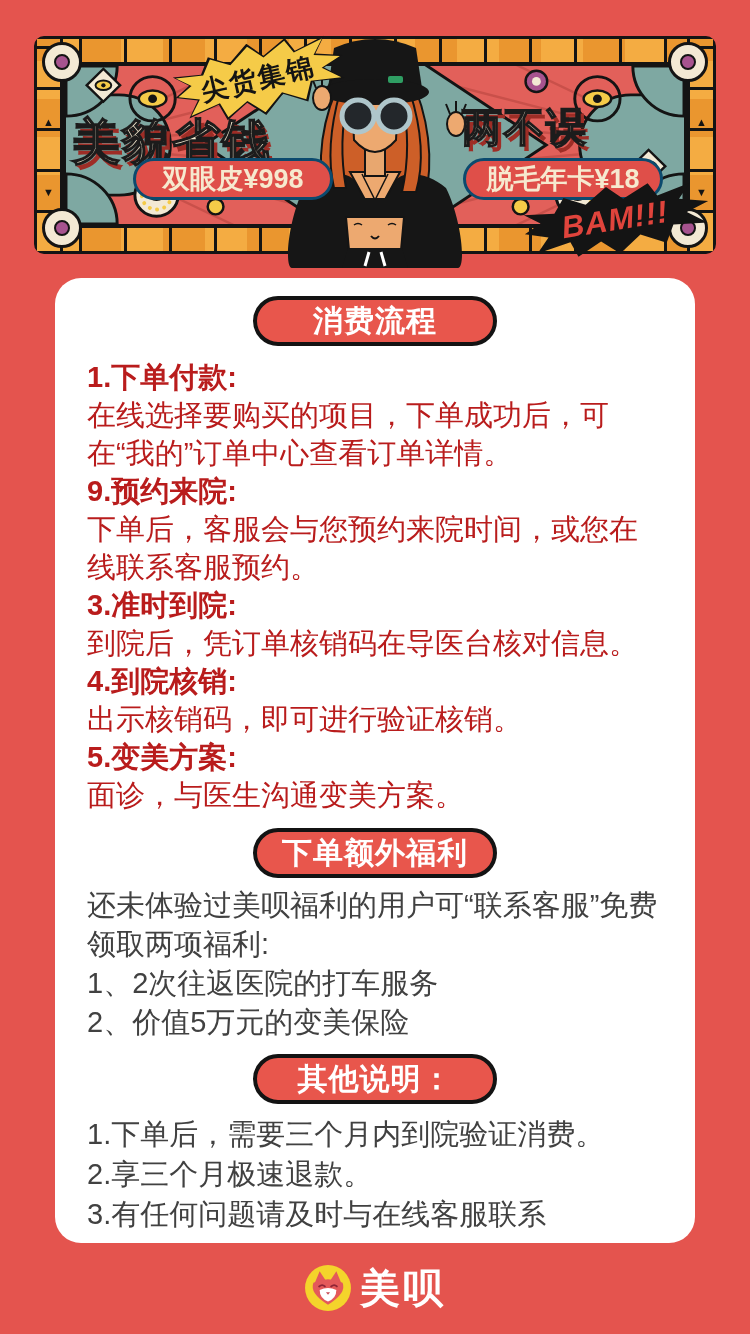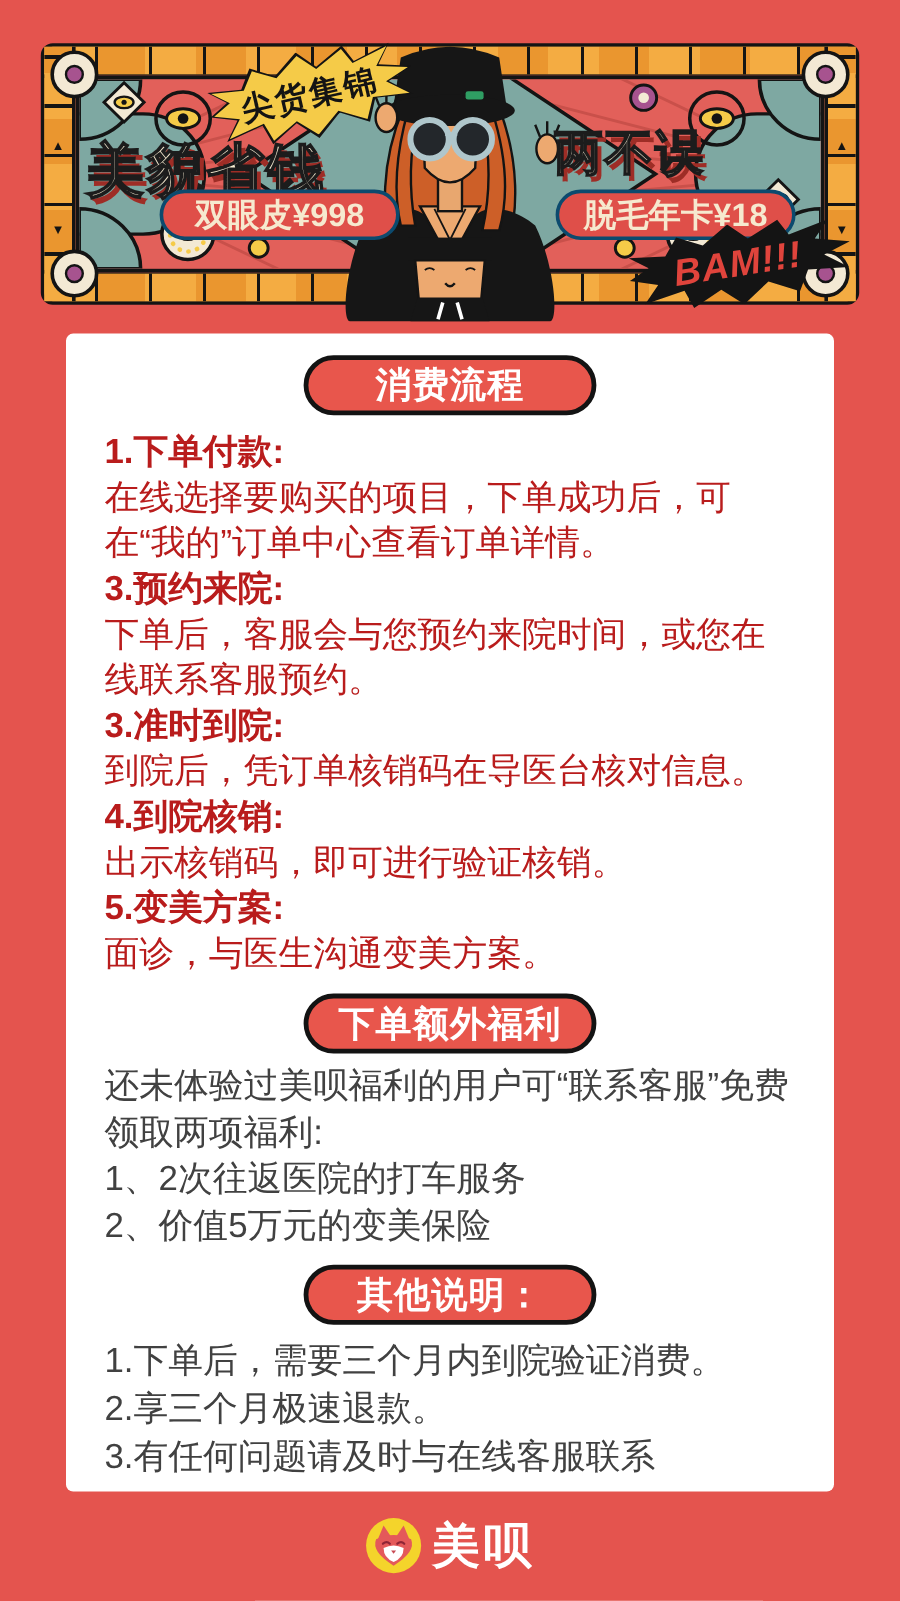--- a/index.html
+++ b/index.html
@@ -79,21 +79,21 @@
   .bam-star{
     position:absolute;left:486px;top:150px;width:190px;height:68px;z-index:8;
     transform:rotate(-9deg);
     clip-path:polygon(2% 50%,11% 38%,3% 22%,19% 27%,25% 6%,36% 21%,48% 0%,56% 21%,70% 4%,74% 24%,92% 13%,85% 34%,100% 44%,88% 55%,98% 75%,80% 70%,75% 95%,62% 77%,50% 100%,41% 78%,28% 95%,25% 72%,7% 81%,14% 60%);
     background:#141414;display:flex;align-items:center;justify-content:center;
   }
   .bam-star span{color:#e0443c;font-size:31px;font-weight:900;font-style:italic;letter-spacing:1px;}
   
   .card{
     position:absolute;left:55px;top:278px;width:640px;height:965px;
-    background:#ffffff;border-radius:6px;box-sizing:border-box;
+    background:#ffffff;border-radius:26px;box-sizing:border-box;
     padding:18px 32px 0 32px;
   }
   .pill{
     width:244px;height:50px;box-sizing:border-box;margin:0 auto;
     background:#e8564c;border:4px solid #131313;border-radius:27px;
     display:flex;align-items:center;justify-content:center;
     color:#ffffff;font-weight:700;font-size:30px;letter-spacing:1px;
   }
   .pill-flow{margin-top:0;}
   .pill-bonus{margin-top:14px;}
@@ -265,21 +265,21 @@
   </div>
 </div>
 
 <div class="card">
 
   <div class="pill pill-flow">消费流程</div>
 
   <div class="steps">
     <div class="step-title">1.下单付款:</div>
     <div class="step-body">在线选择要购买的项目，下单成功后，可在“我的”订单中心查看订单详情。</div>
-    <div class="step-title">3.预约来院:</div>
+    <div class="step-title">9.预约来院:</div>
     <div class="step-body">下单后，客服会与您预约来院时间，或您在线联系客服预约。</div>
     <div class="step-title">3.准时到院:</div>
     <div class="step-body">到院后，凭订单核销码在导医台核对信息。</div>
     <div class="step-title">4.到院核销:</div>
     <div class="step-body">出示核销码，即可进行验证核销。</div>
     <div class="step-title">5.变美方案:</div>
     <div class="step-body">面诊，与医生沟通变美方案。</div>
   </div>
 
   <div class="pill pill-bonus">下单额外福利</div>

